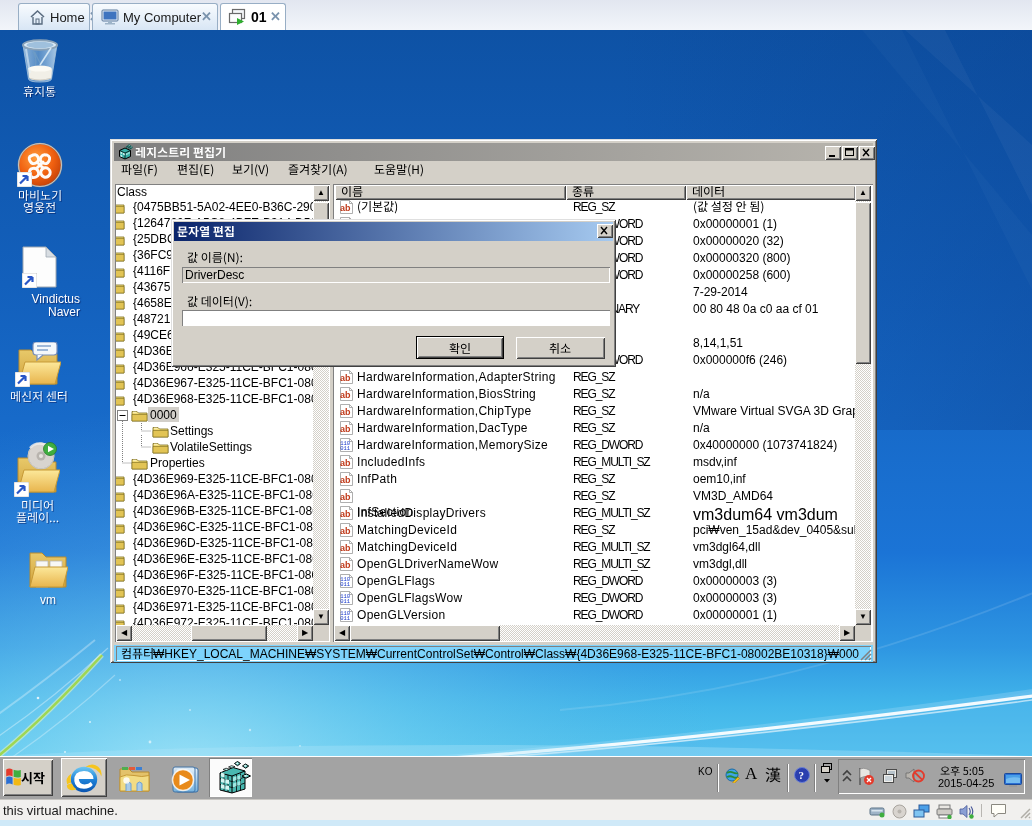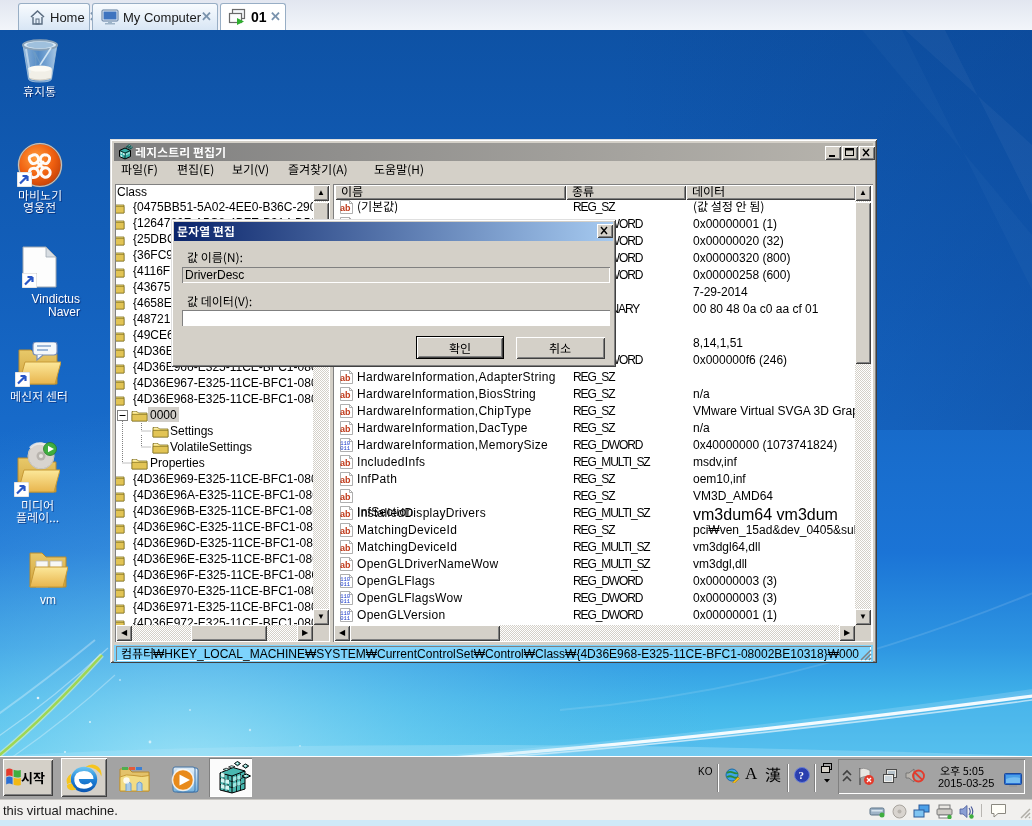--- a/index.html
+++ b/index.html
@@ -830,21 +830,21 @@
  <rect x="3" y="8" width="7" height="5" fill="#cdd6dc"></rect>
 </svg>
 <svg class="abs" style="left:905px;top:11px" width="20" height="18" viewBox="0 0 20 18">
  <path d="M1 6 L4 6 L9 2 L9 15 L4 11 L1 11 Z" fill="#b8b4ae" stroke="#6a6a6a" stroke-width="0.8"></path>
  <circle cx="13.5" cy="9" r="5.5" fill="none" stroke="#e43b2c" stroke-width="1.8"></circle>
  <path d="M9.8 5.5 L17.3 12.8" stroke="#e43b2c" stroke-width="1.8"></path>
 </svg>
 <svg style="position:absolute;left:940px;top:7px" width="48" height="18" viewBox="0 -12 48 18">
       <path d="M4.6 -3.5H5.5V-1.0H4.6ZM5.0 -8.4Q6.1 -8.4 6.9 -8.1Q7.7 -7.8 8.2 -7.2Q8.7 -6.6 8.7 -5.8Q8.7 -5.0 8.2 -4.5Q7.7 -3.9 6.9 -3.6Q6.1 -3.2 5.0 -3.2Q4.0 -3.2 3.2 -3.6Q2.4 -3.9 1.9 -4.5Q1.4 -5.0 1.4 -5.8Q1.4 -6.6 1.9 -7.2Q2.4 -7.8 3.2 -8.1Q4.0 -8.4 5.0 -8.4ZM5.0 -7.7Q4.2 -7.7 3.6 -7.5Q3.0 -7.2 2.7 -6.8Q2.3 -6.4 2.3 -5.8Q2.3 -5.3 2.7 -4.9Q3.0 -4.4 3.6 -4.2Q4.2 -4.0 5.0 -4.0Q5.8 -4.0 6.4 -4.2Q7.1 -4.4 7.4 -4.9Q7.8 -5.3 7.8 -5.8Q7.8 -6.4 7.4 -6.8Q7.1 -7.2 6.4 -7.5Q5.8 -7.7 5.0 -7.7ZM0.6 -1.2H9.6V-0.4H0.6Z M11.1 -8.0H19.1V-7.2H11.1ZM10.7 -2.6H19.7V-1.9H10.7ZM14.7 -2.0H15.6V0.9H14.7ZM15.2 -6.6Q16.7 -6.6 17.5 -6.2Q18.4 -5.8 18.4 -5.0Q18.4 -4.2 17.5 -3.8Q16.7 -3.3 15.2 -3.3Q13.6 -3.3 12.8 -3.8Q11.9 -4.2 11.9 -5.0Q11.9 -5.8 12.8 -6.2Q13.6 -6.6 15.2 -6.6ZM15.2 -6.0Q14.1 -6.0 13.5 -5.7Q12.9 -5.5 12.9 -5.0Q12.9 -4.5 13.5 -4.3Q14.1 -4.0 15.2 -4.0Q16.2 -4.0 16.8 -4.3Q17.4 -4.5 17.4 -5.0Q17.4 -5.5 16.8 -5.7Q16.2 -6.0 15.2 -6.0ZM14.7 -9.1H15.6V-7.5H14.7Z M25.6 0.1Q25.0 0.1 24.5 -0.0Q24.0 -0.2 23.6 -0.4Q23.3 -0.7 23.0 -0.9L23.5 -1.6Q23.7 -1.4 24.0 -1.2Q24.3 -0.9 24.7 -0.8Q25.0 -0.7 25.5 -0.7Q26.0 -0.7 26.4 -0.9Q26.7 -1.2 27.0 -1.6Q27.2 -2.0 27.2 -2.6Q27.2 -3.5 26.7 -3.9Q26.3 -4.4 25.5 -4.4Q25.1 -4.4 24.8 -4.3Q24.5 -4.2 24.2 -4.0L23.7 -4.3L23.9 -8.1H27.8V-7.2H24.8L24.6 -4.9Q24.9 -5.0 25.1 -5.1Q25.4 -5.2 25.8 -5.2Q26.5 -5.2 27.0 -4.9Q27.6 -4.7 27.9 -4.1Q28.2 -3.5 28.2 -2.6Q28.2 -1.7 27.8 -1.1Q27.5 -0.5 26.9 -0.2Q26.3 0.1 25.6 0.1Z M30.3 -4.3Q30.0 -4.3 29.8 -4.5Q29.6 -4.7 29.6 -5.1Q29.6 -5.4 29.8 -5.6Q30.0 -5.8 30.3 -5.8Q30.6 -5.8 30.9 -5.6Q31.1 -5.4 31.1 -5.1Q31.1 -4.7 30.9 -4.5Q30.6 -4.3 30.3 -4.3ZM30.3 0.1Q30.0 0.1 29.8 -0.1Q29.6 -0.3 29.6 -0.6Q29.6 -1.0 29.8 -1.2Q30.0 -1.4 30.3 -1.4Q30.6 -1.4 30.9 -1.2Q31.1 -1.0 31.1 -0.6Q31.1 -0.3 30.9 -0.1Q30.6 0.1 30.3 0.1Z M34.9 0.1Q34.2 0.1 33.6 -0.3Q33.0 -0.8 32.7 -1.7Q32.4 -2.7 32.4 -4.1Q32.4 -5.5 32.7 -6.4Q33.0 -7.3 33.6 -7.8Q34.2 -8.2 34.9 -8.2Q35.7 -8.2 36.3 -7.8Q36.8 -7.3 37.1 -6.4Q37.4 -5.5 37.4 -4.1Q37.4 -2.7 37.1 -1.7Q36.8 -0.8 36.3 -0.3Q35.7 0.1 34.9 0.1ZM34.9 -0.7Q35.4 -0.7 35.7 -1.0Q36.1 -1.4 36.3 -2.1Q36.5 -2.9 36.5 -4.1Q36.5 -5.2 36.3 -6.0Q36.1 -6.7 35.7 -7.1Q35.4 -7.4 34.9 -7.4Q34.5 -7.4 34.1 -7.1Q33.8 -6.7 33.6 -6.0Q33.4 -5.2 33.4 -4.1Q33.4 -2.9 33.6 -2.1Q33.8 -1.4 34.1 -1.0Q34.5 -0.7 34.9 -0.7Z M40.9 0.1Q40.2 0.1 39.7 -0.0Q39.3 -0.2 38.9 -0.4Q38.6 -0.7 38.3 -0.9L38.8 -1.6Q39.0 -1.4 39.3 -1.2Q39.6 -0.9 39.9 -0.8Q40.3 -0.7 40.8 -0.7Q41.2 -0.7 41.6 -0.9Q42.0 -1.2 42.2 -1.6Q42.5 -2.0 42.5 -2.6Q42.5 -3.5 42.0 -3.9Q41.6 -4.4 40.8 -4.4Q40.4 -4.4 40.1 -4.3Q39.8 -4.2 39.5 -4.0L38.9 -4.3L39.2 -8.1H43.1V-7.2H40.1L39.8 -4.9Q40.1 -5.0 40.4 -5.1Q40.7 -5.2 41.1 -5.2Q41.7 -5.2 42.3 -4.9Q42.8 -4.7 43.2 -4.1Q43.5 -3.5 43.5 -2.6Q43.5 -1.7 43.1 -1.1Q42.7 -0.5 42.1 -0.2Q41.5 0.1 40.9 0.1Z" fill="#000000"></path>
     </svg>
-    <div class="abs" style="left:938px;top:21px;font-size:11px;color:#000">2015-03-25</div>
+    <div class="abs" style="left:938px;top:21px;font-size:11px;color:#000">2015-04-25</div>
 <svg class="abs" style="left:1004px;top:17px" width="19" height="15" viewBox="0 0 19 15">
  <rect x="0.5" y="0.5" width="17" height="11" rx="1" fill="#2a6fd4" stroke="#1a4a9a"></rect>
  <rect x="2" y="2" width="14" height="8" fill="#4a9fe8"></rect>
  <path d="M2 6 Q8 3 16 5 L16 10 L2 10 Z" fill="#7fc4f2" opacity="0.8"></path>
  <rect x="5" y="12" width="8" height="2" fill="#9a9a9a"></rect>
 </svg>
 </div>
 
 <div class="abs" style="left:0;top:799px;width:1032px;height:21px;background:#f1f0ee;border-top:1px solid #c8c6c2">
 <div class="abs" style="left:3px;top:3px;font-size:13px;color:#1a1a1a">this virtual machine.</div>

